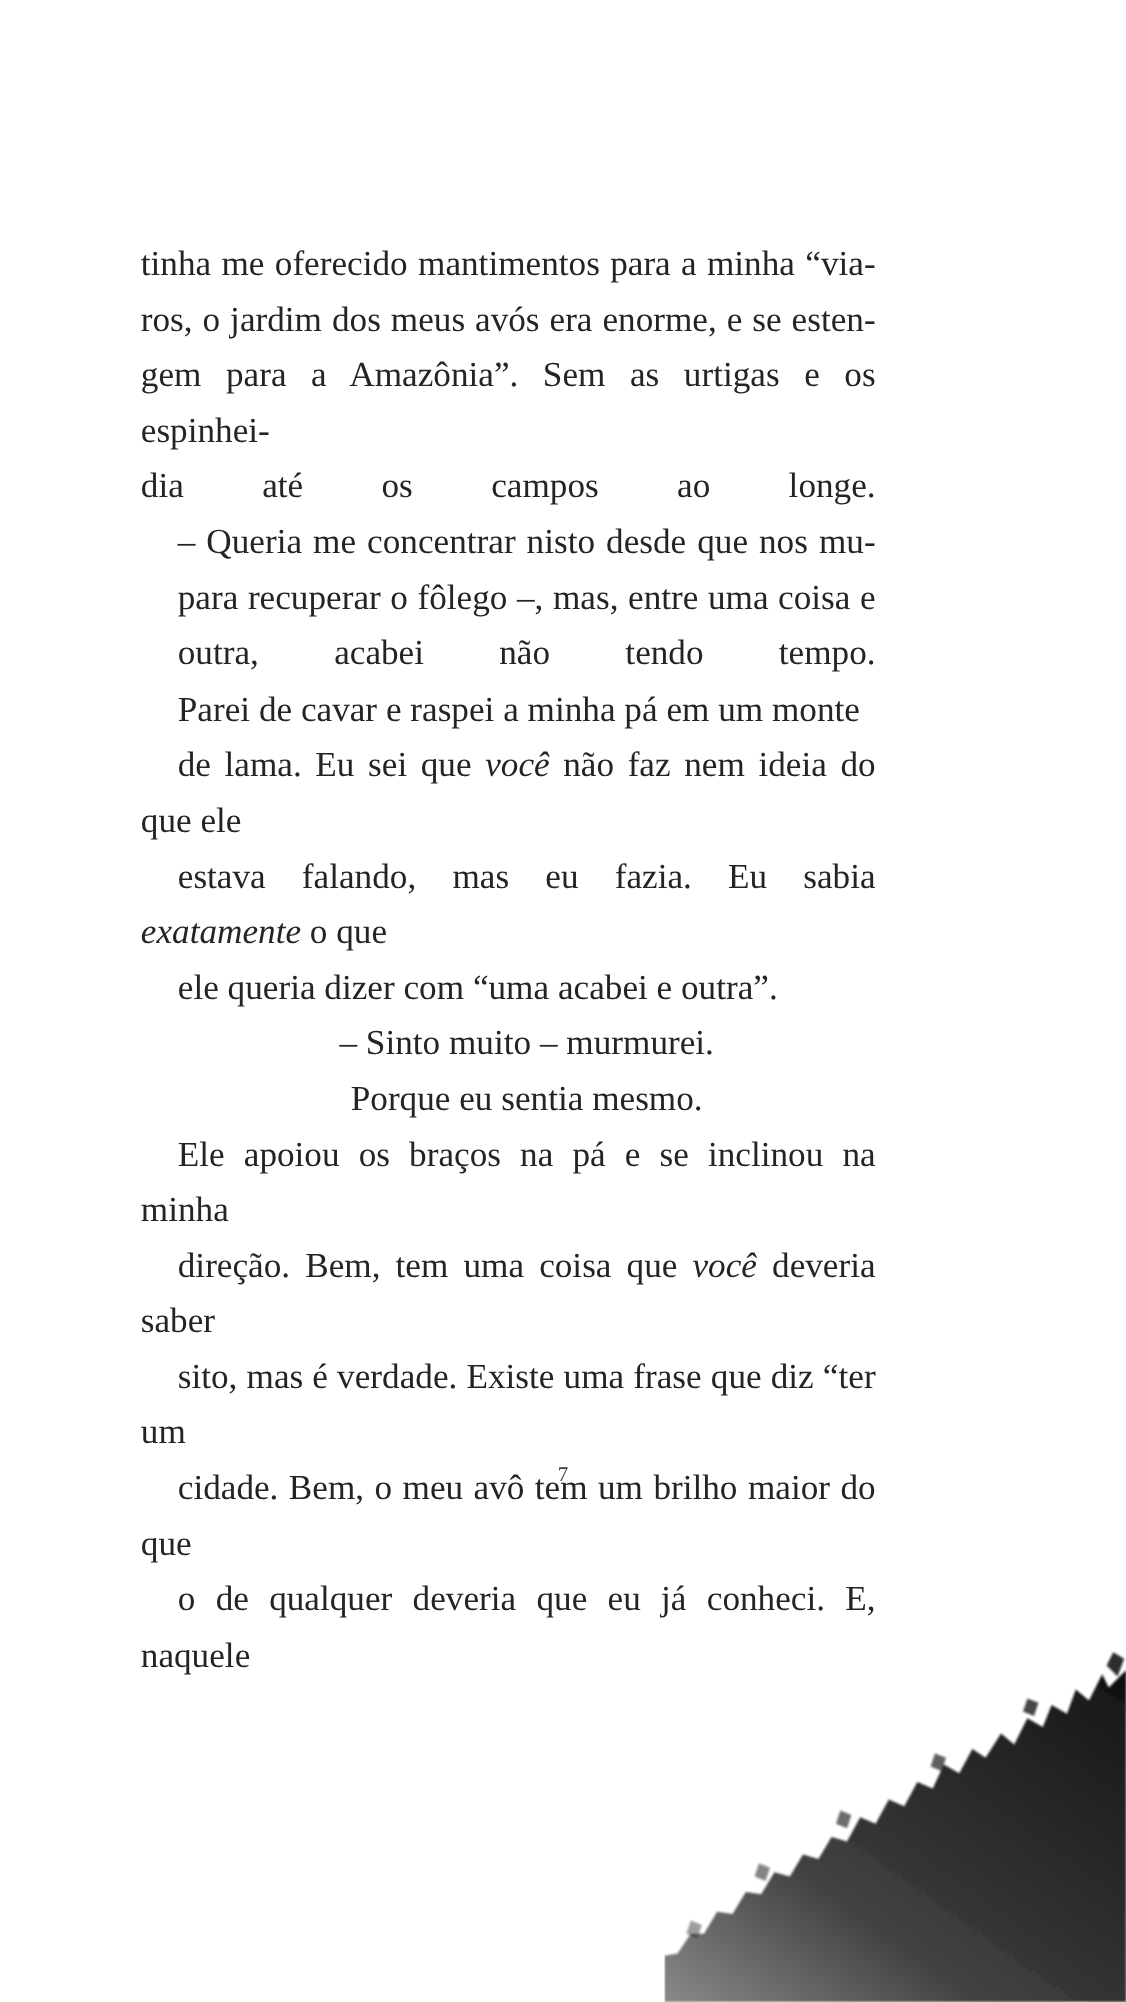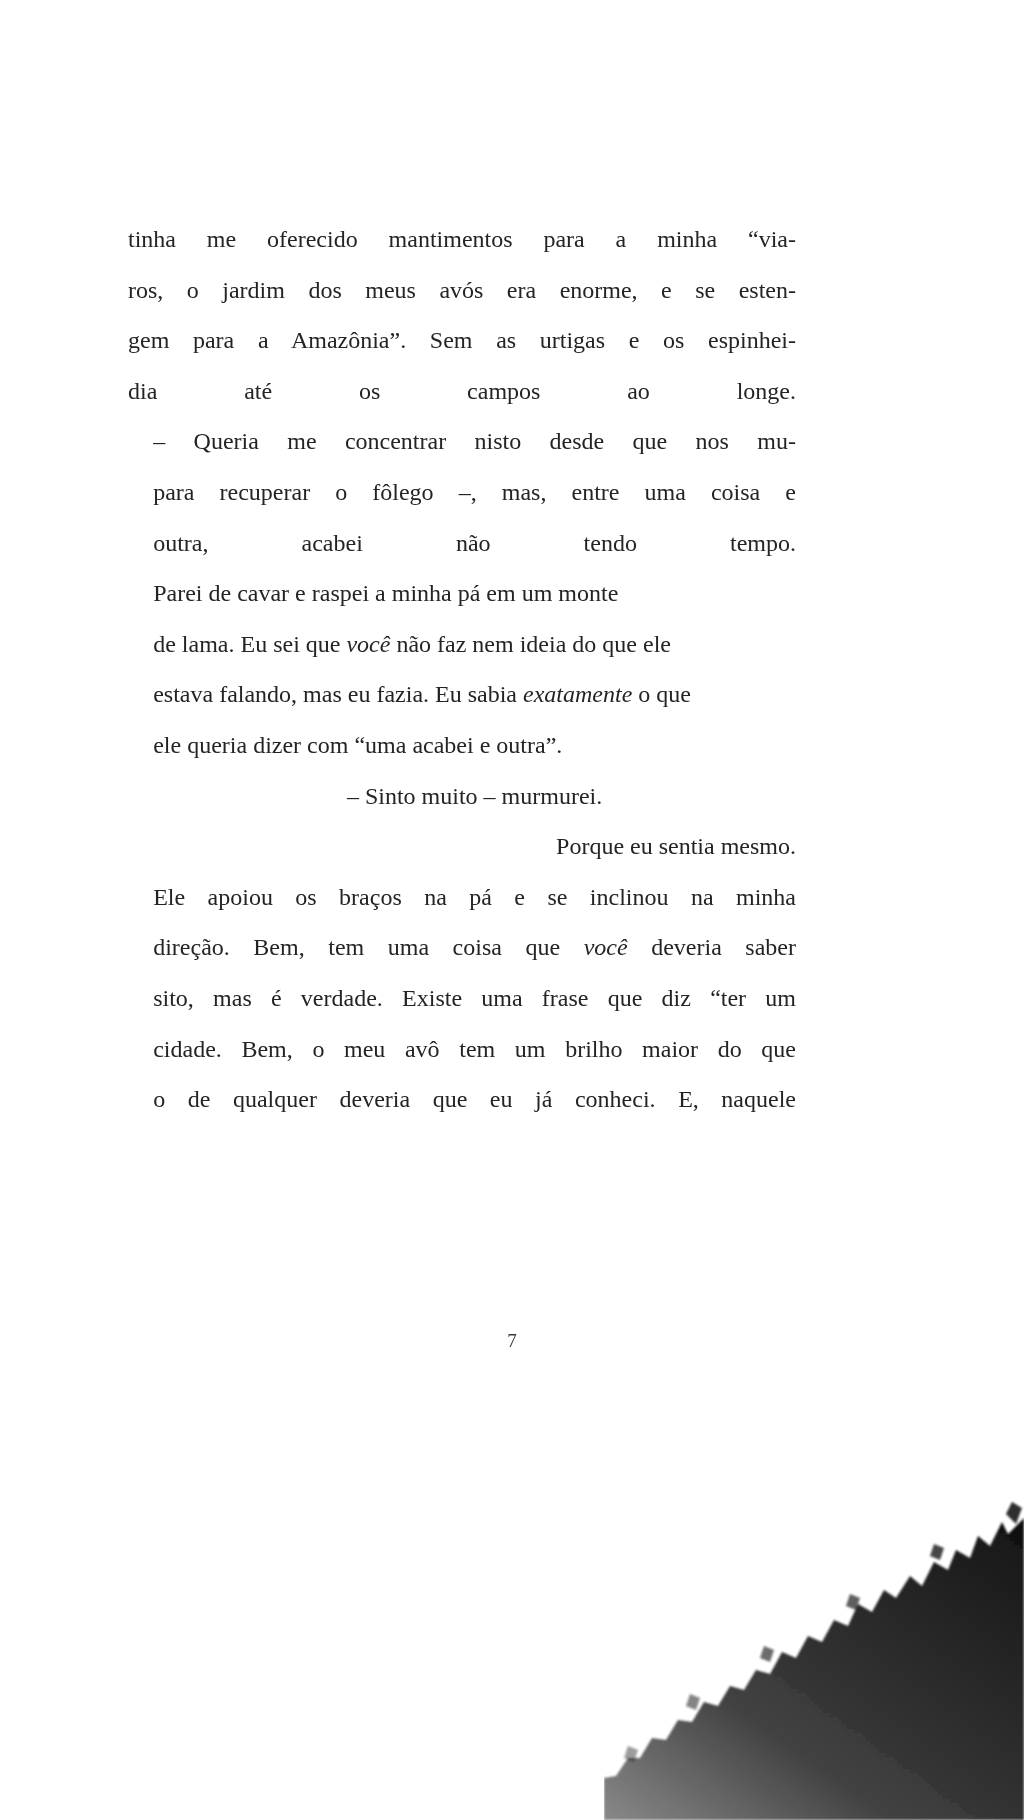--- a/index.html
+++ b/index.html
@@ -18,21 +18,21 @@
     font-family: "Liberation Serif", "DejaVu Serif", serif;
     color: #1c1c1c;
   }
 
   
   #text-block {
     position: absolute;
     left: 128px;
     top: 214px;
     width: 668px;
-    font-size: 24px;
+    font-size: 32px;
     line-height: 50.6px;
     text-align: justify;
     text-justify: inter-word;
     color: #242424;
     -webkit-font-smoothing: antialiased;
   }
 
   #text-block p {
     margin: 0;
     text-align: justify;
@@ -110,21 +110,21 @@
       <span class="ln">de lama. Eu sei que <span class="it">você</span> não faz nem ideia do que ele</span>
       <span class="ln">estava falando, mas eu fazia. Eu sabia <span class="it">exatamente</span> o que</span>
       <span class="ln" style="text-align:left">ele queria dizer com “uma acabei e outra”.</span>
     </p>
 
     <p class="indent">
       <span class="ln" style="text-align:center">– Sinto muito – murmurei.</span>
     </p>
 
     <p class="indent">
-      <span class="ln" style="text-align:right">Porque eu sentia mesmo.</span>
+      <span class="ln" style="text-align:center">Porque eu sentia mesmo.</span>
     </p>
 
     <p class="indent force-last">
       <span class="ln">Ele apoiou os braços na pá e se inclinou na minha</span>
       <span class="ln">direção. Bem, tem uma coisa que <span class="it">você</span> deveria saber</span>
       <span class="ln">sito, mas é verdade. Existe uma frase que diz “ter um</span>
       <span class="ln">cidade. Bem, o meu avô tem um brilho maior do que</span>
       <span class="ln">o de qualquer deveria que eu já conheci. E, naquele</span>
     </p>
 

